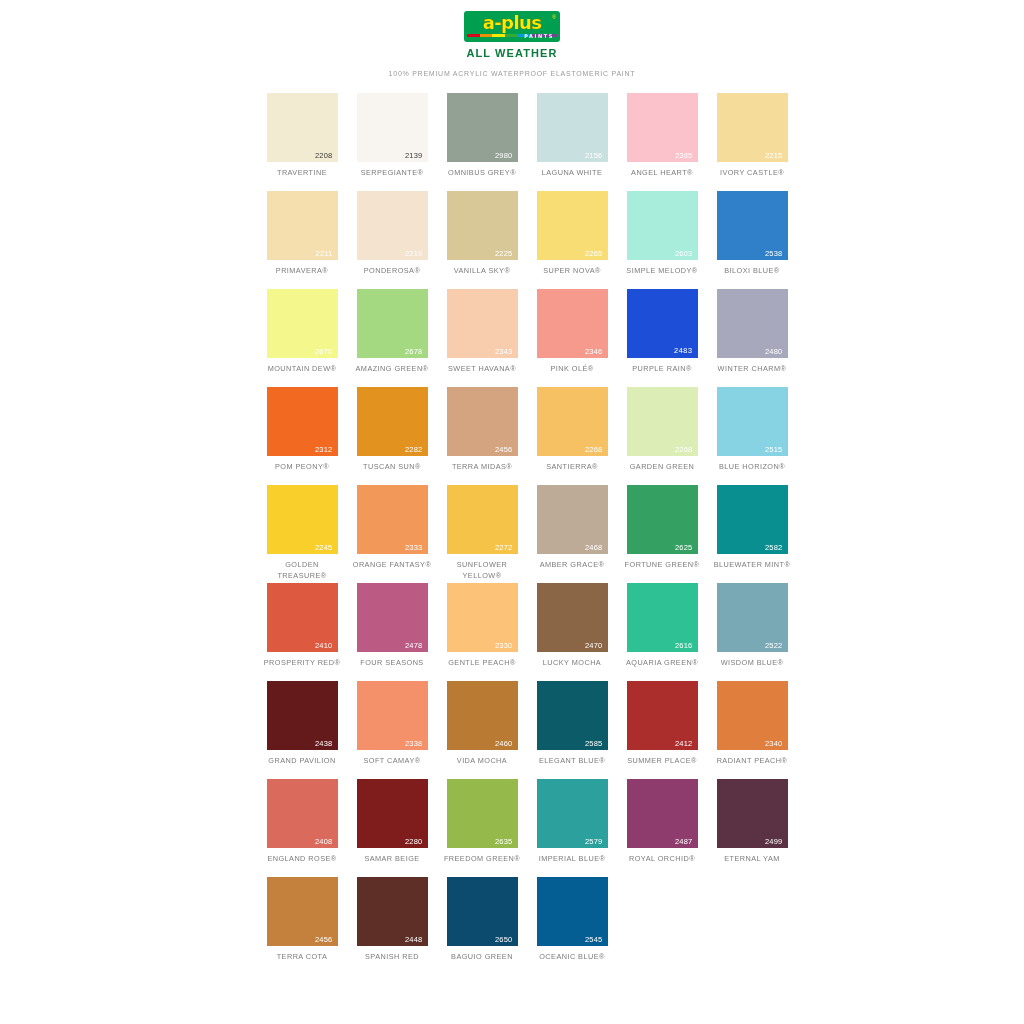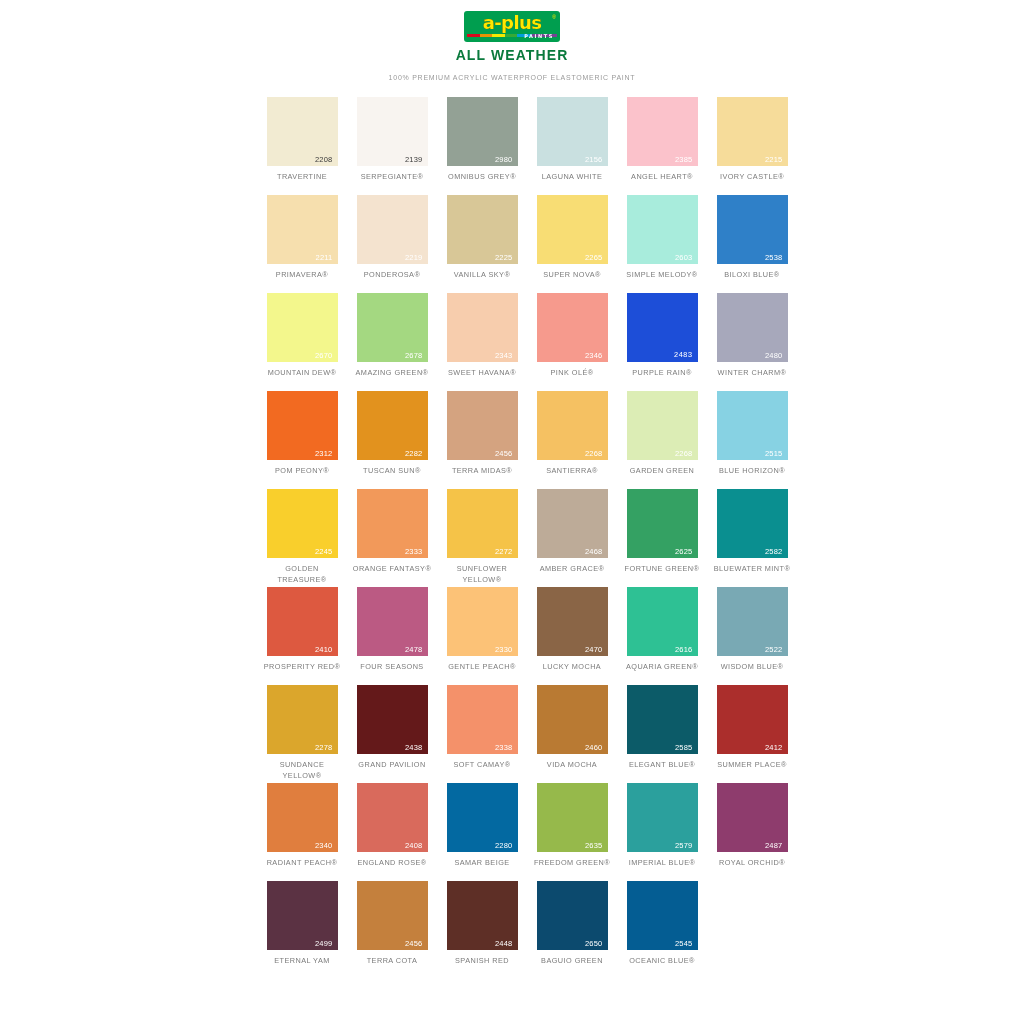--- a/index.html
+++ b/index.html
@@ -82,21 +82,21 @@
   .logo-tm {
     position: absolute;
     top: 3px;
     right: 4px;
     font-size: 5px;
     color: #ffe800;
   }
 
   .all-weather {
     margin-top: 5px;
-    font-size: 14px;
+    font-size: 11px;
     font-weight: 700;
     letter-spacing: 1.1px;
     color: #0a7a3d;
   }
 
   .tagline {
     margin-top: 11px;
     font-size: 7px;
     letter-spacing: 0.75px;
     color: #9a9a9a;
@@ -378,26 +378,20 @@
       </div>
       <div class="swatch-name">AQUARIA GREEN®</div>
     </div>
     <div class="cell">
       <div class="swatch" style="background: rgb(121, 169, 180);">
         <span class="swatch-code code-light">2522</span>
       </div>
       <div class="swatch-name">WISDOM BLUE®</div>
     </div>
     <div class="cell">
-      <div class="swatch" style="background: rgb(219, 166, 44);">
-        <span class="swatch-code code-light">2278</span>
-      </div>
-      <div class="swatch-name">SUNDANCE YELLOW®</div>
-    </div>
-    <div class="cell">
       <div class="swatch" style="background: rgb(100, 25, 26);">
         <span class="swatch-code code-light">2438</span>
       </div>
       <div class="swatch-name">GRAND PAVILION</div>
     </div>
     <div class="cell">
       <div class="swatch" style="background: rgb(244, 145, 106);">
         <span class="swatch-code code-light">2338</span>
       </div>
       <div class="swatch-name">SOFT CAMAY®</div>
@@ -426,21 +420,21 @@
       </div>
       <div class="swatch-name">RADIANT PEACH®</div>
     </div>
     <div class="cell">
       <div class="swatch" style="background: rgb(217, 106, 92);">
         <span class="swatch-code code-light">2408</span>
       </div>
       <div class="swatch-name">ENGLAND ROSE®</div>
     </div>
     <div class="cell">
-      <div class="swatch" style="background: #0369a1;">
+      <div class="swatch" style="background: #7f1d1d;">
         <span class="swatch-code code-light">2280</span>
       </div>
       <div class="swatch-name">SAMAR BEIGE</div>
     </div>
     <div class="cell">
       <div class="swatch" style="background: rgb(150, 185, 75);">
         <span class="swatch-code code-light">2635</span>
       </div>
       <div class="swatch-name">FREEDOM GREEN®</div>
     </div>

